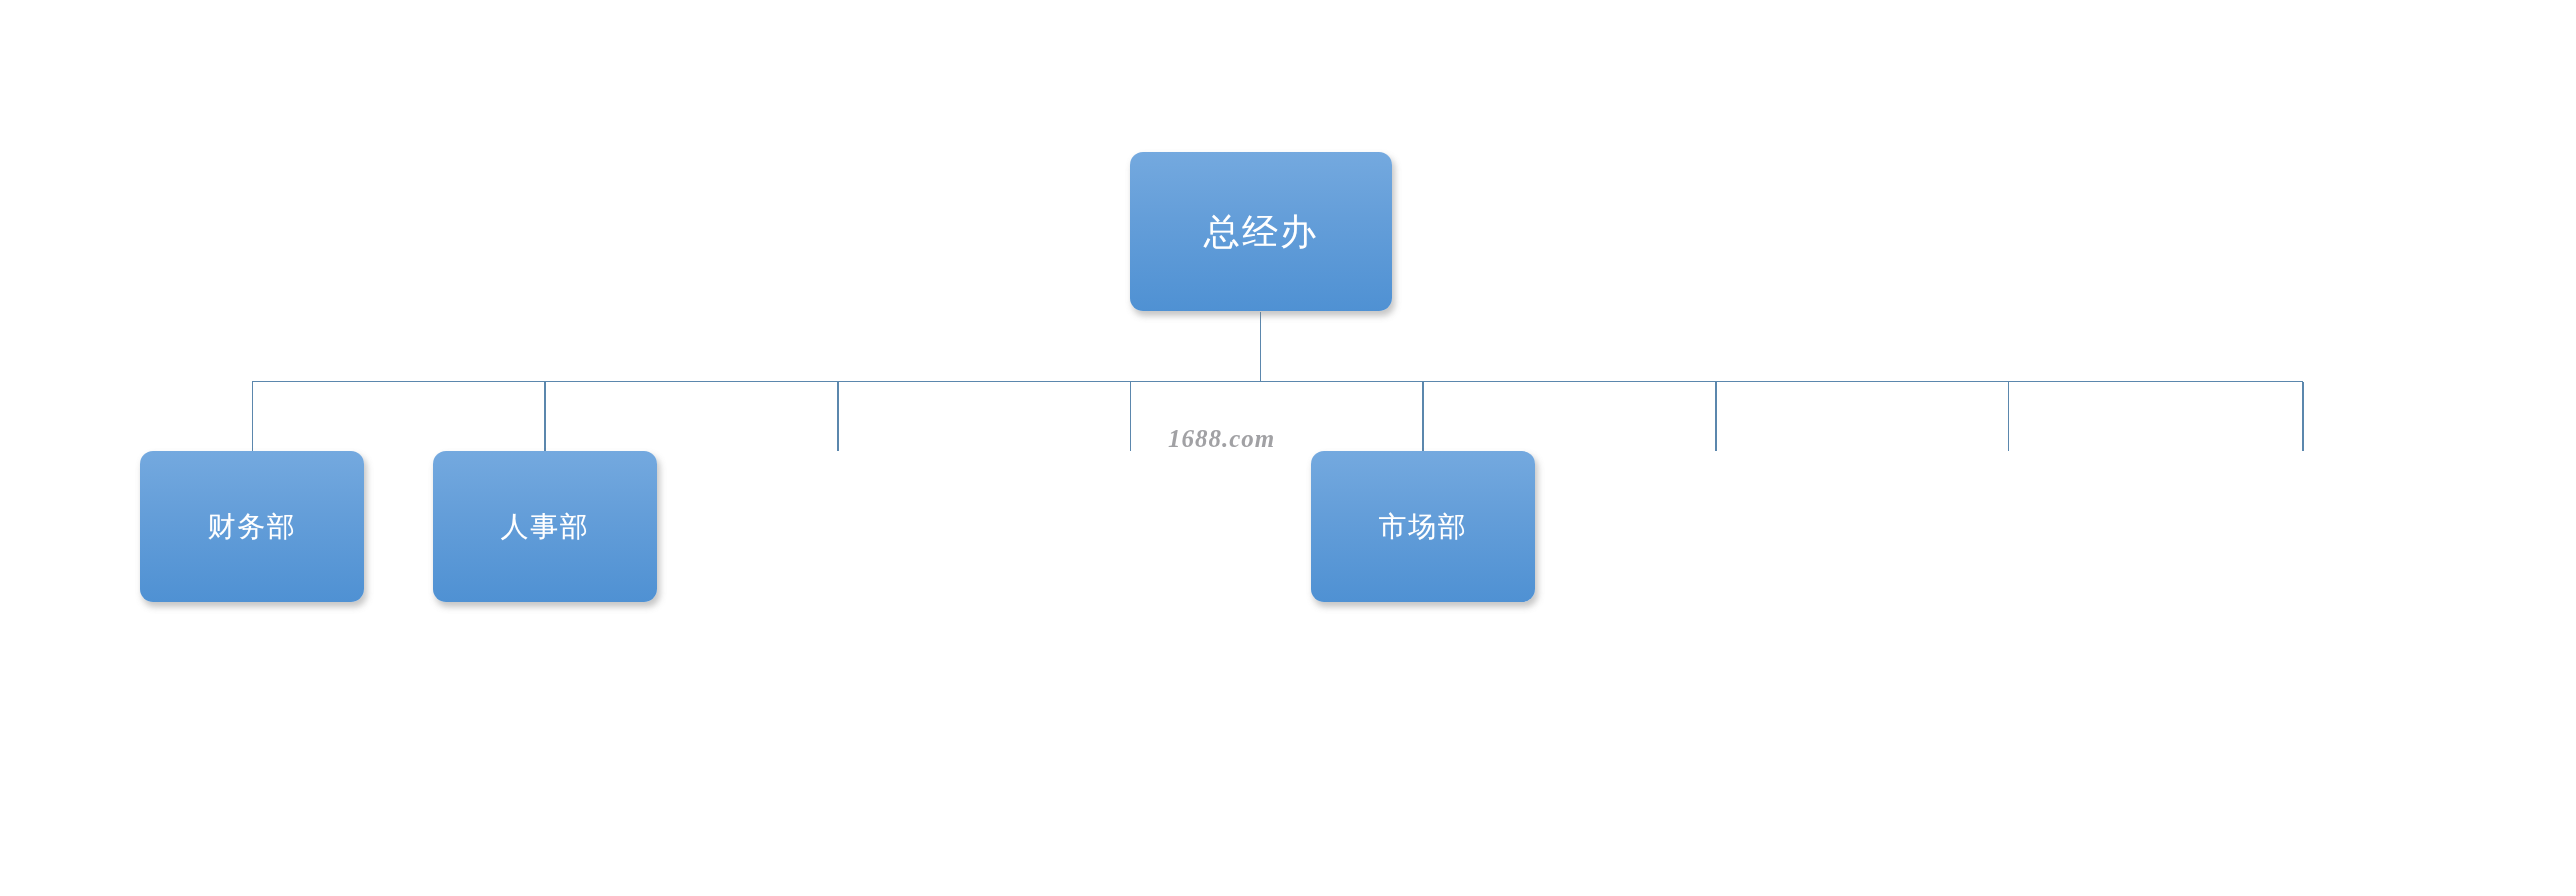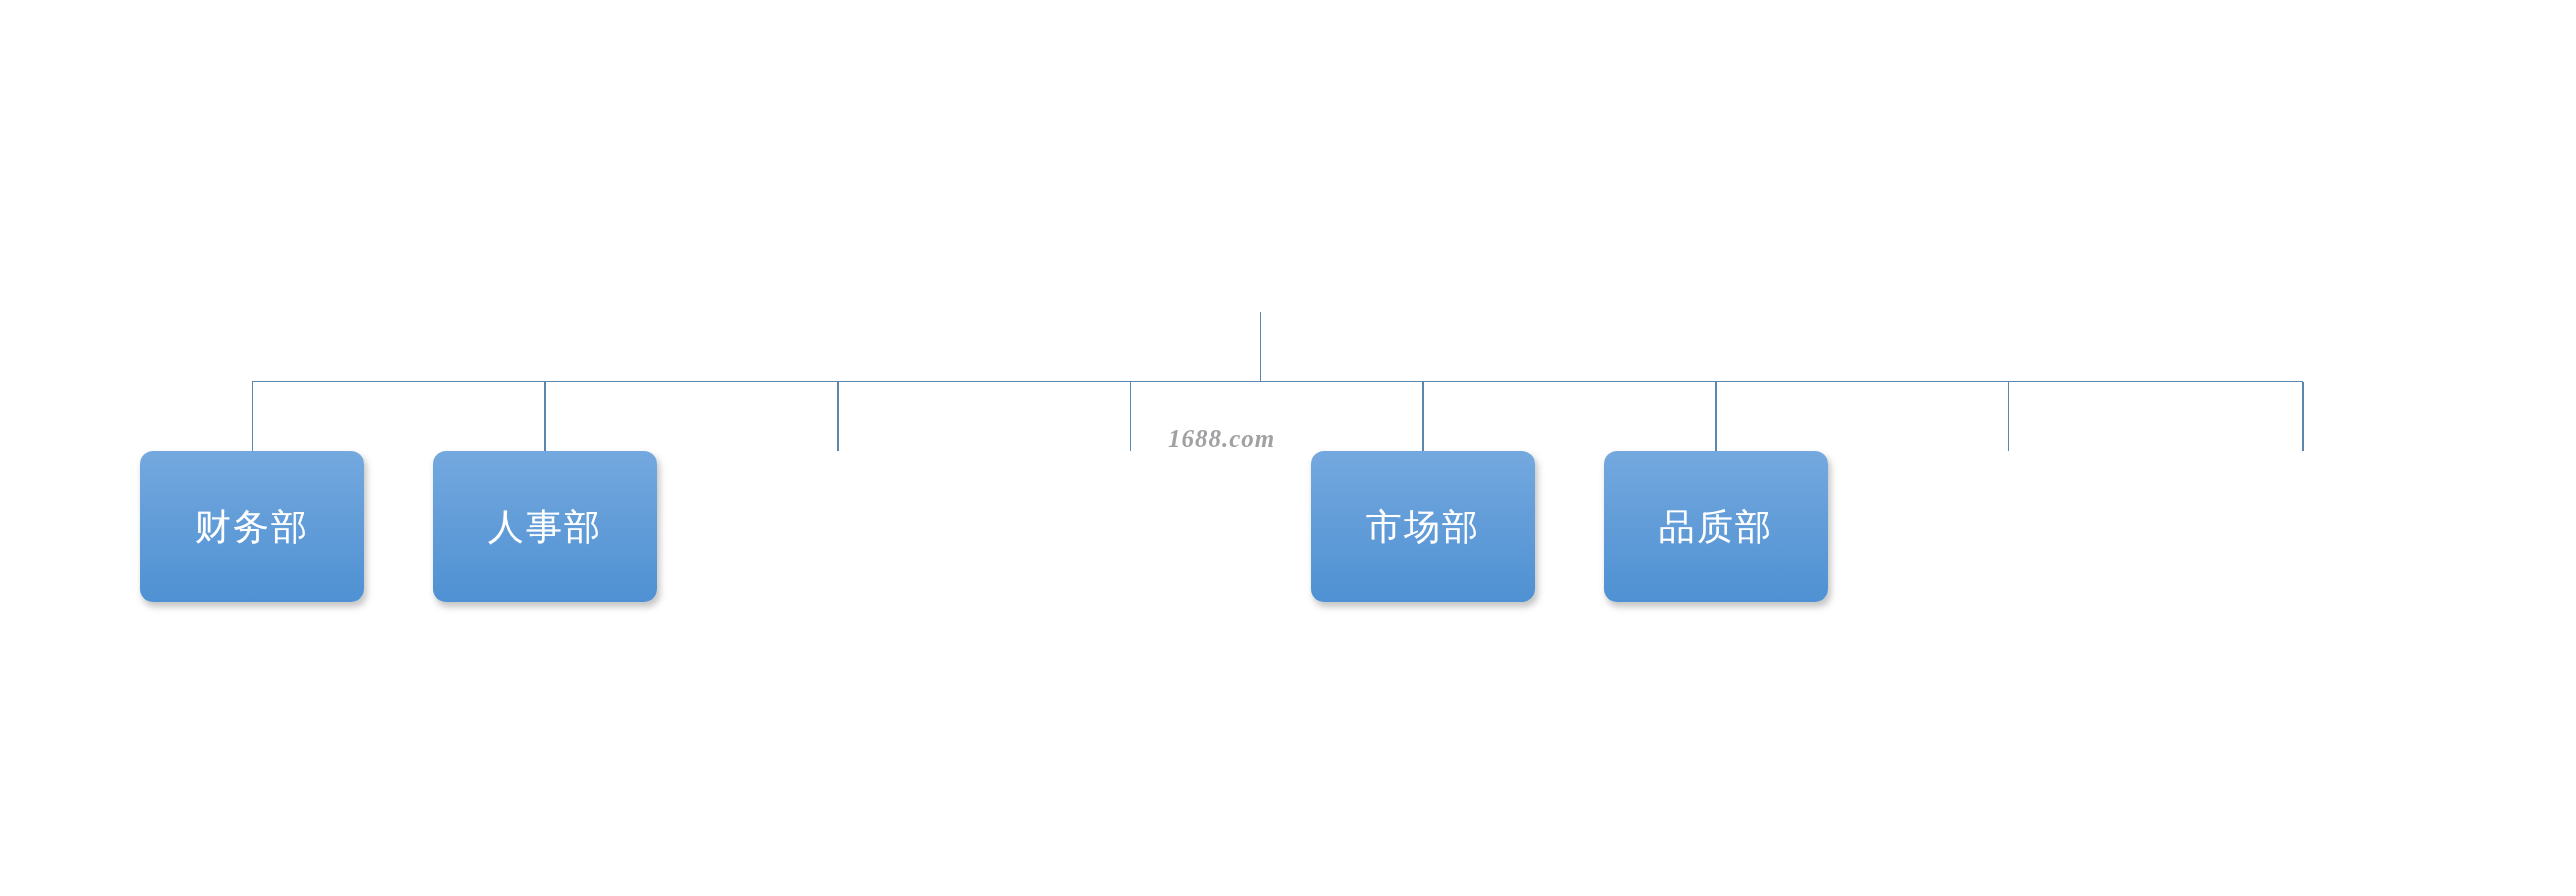--- a/index.html
+++ b/index.html
@@ -61,21 +61,21 @@
   #node-root .node-label {
     font-size: 36px;
   }
 
   .node-child {
     top: 451px;
     width: 224px;
     height: 151px;
   }
   .node-child .node-label {
-    font-size: 36px;
+    font-size: 28px;
   }
 
   
   #watermark {
     position: absolute;
     left: 1168px;
     top: 425px;
     width: 252px;
     font-family: "Liberation Serif", "DejaVu Serif", serif;
     font-style: italic;
@@ -104,30 +104,30 @@
       <path d="M583 408 L583 482"></path>
       <path d="M896 408 L896 482"></path>
       <path d="M1209 408 L1209 482"></path>
       <path d="M1522 408 L1522 482"></path>
       <path d="M1835 408 L1835 482"></path>
       <path d="M2148 408 L2148 482"></path>
       <path d="M2463 408 L2463 482"></path>
     </g>
   </svg>
 
+  <div class="node" id="node-root">
+    <span class="node-label">总经办</span>
+  </div>
 
   <div class="node node-child" style="left:140px">
     <span class="node-label">财务部</span>
   </div>
   <div class="node node-child" style="left:433px">
     <span class="node-label">人事部</span>
   </div>
   <div class="node node-child" style="left:1311px">
     <span class="node-label">市场部</span>
   </div>
-  <div class="node node-child" style="left:1604px">
-    <span class="node-label">品质部</span>
-  </div>
 
   <div id="watermark">1688.com</div>
 
 </div>
 
 
 </body></html>

